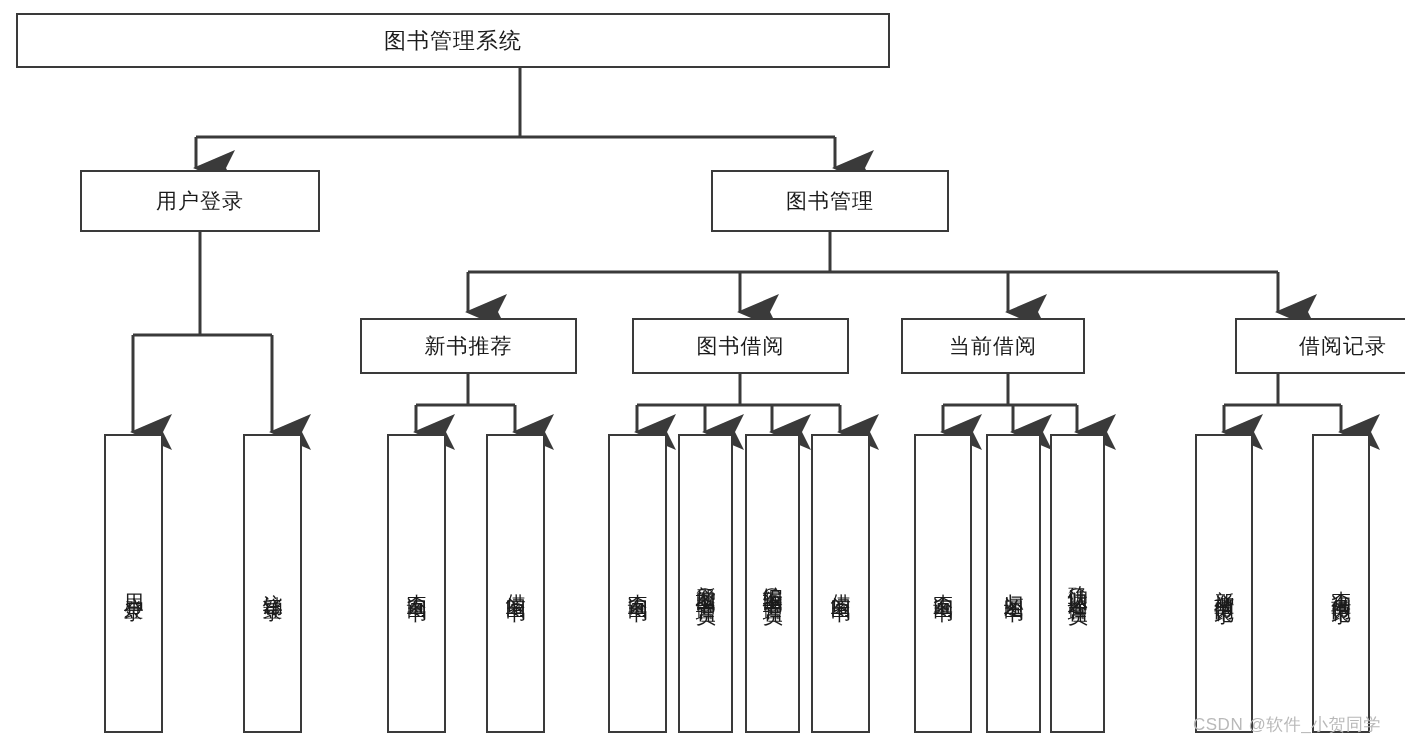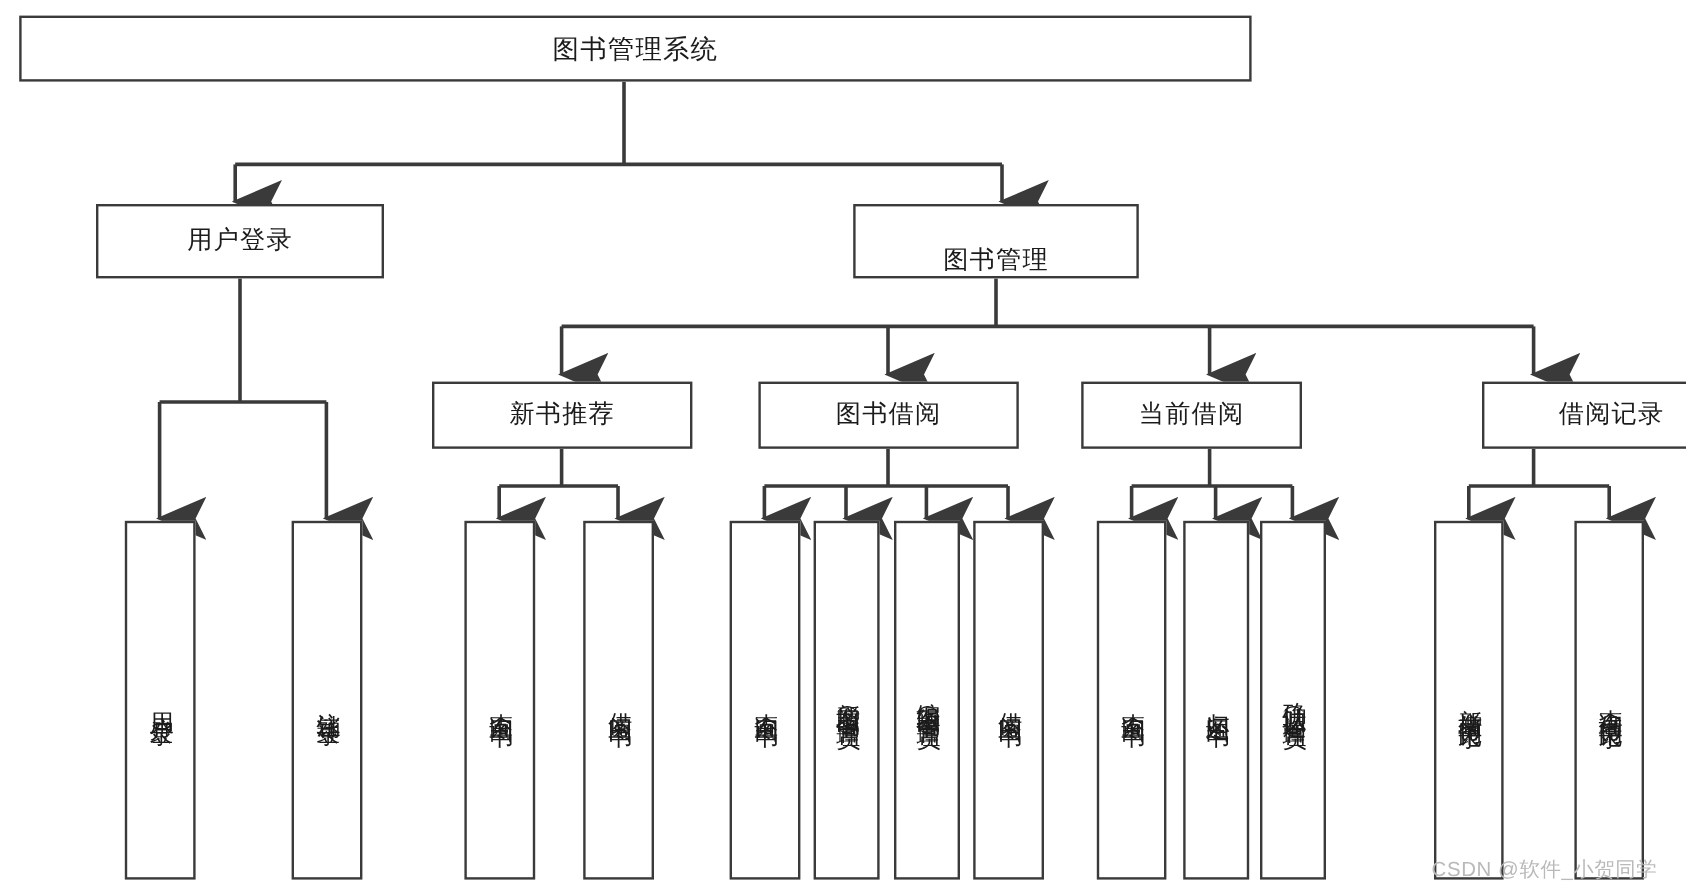--- a/index.html
+++ b/index.html
@@ -97,28 +97,28 @@
       <path d="M1013 405 L1013 432" marker-end="url(#arrow)"></path>
       <path d="M1077 405 L1077 432" marker-end="url(#arrow)"></path>
 
       <path d="M1278 374 L1278 405"></path>
       <path d="M1224 405 L1341 405"></path>
       <path d="M1224 405 L1224 432" marker-end="url(#arrow)"></path>
       <path d="M1341 405 L1341 432" marker-end="url(#arrow)"></path>
     </g>
   </svg>
 
-  <div class="node h root" style="left:16px;top:13px;width:1027px;height:55px;">
+  <div class="node h root" style="left:16px;top:13px;width:874px;height:55px;">
     <span>图书管理系统</span>
   </div>
 
   <div class="node h" style="left:80px;top:170px;width:240px;height:62px;">
     <span>用户登录</span>
   </div>
-  <div class="node h" style="left:711px;top:170px;width:238px;height:62px;align-items:flex-end;">
+  <div class="node h" style="left:711px;top:170px;width:238px;height:62px;">
     <span>图书管理</span>
   </div>
 
   <div class="node h" style="left:360px;top:318px;width:217px;height:56px;">
     <span>新书推荐</span>
   </div>
   <div class="node h" style="left:632px;top:318px;width:217px;height:56px;">
     <span>图书借阅</span>
   </div>
   <div class="node h" style="left:901px;top:318px;width:184px;height:56px;">

